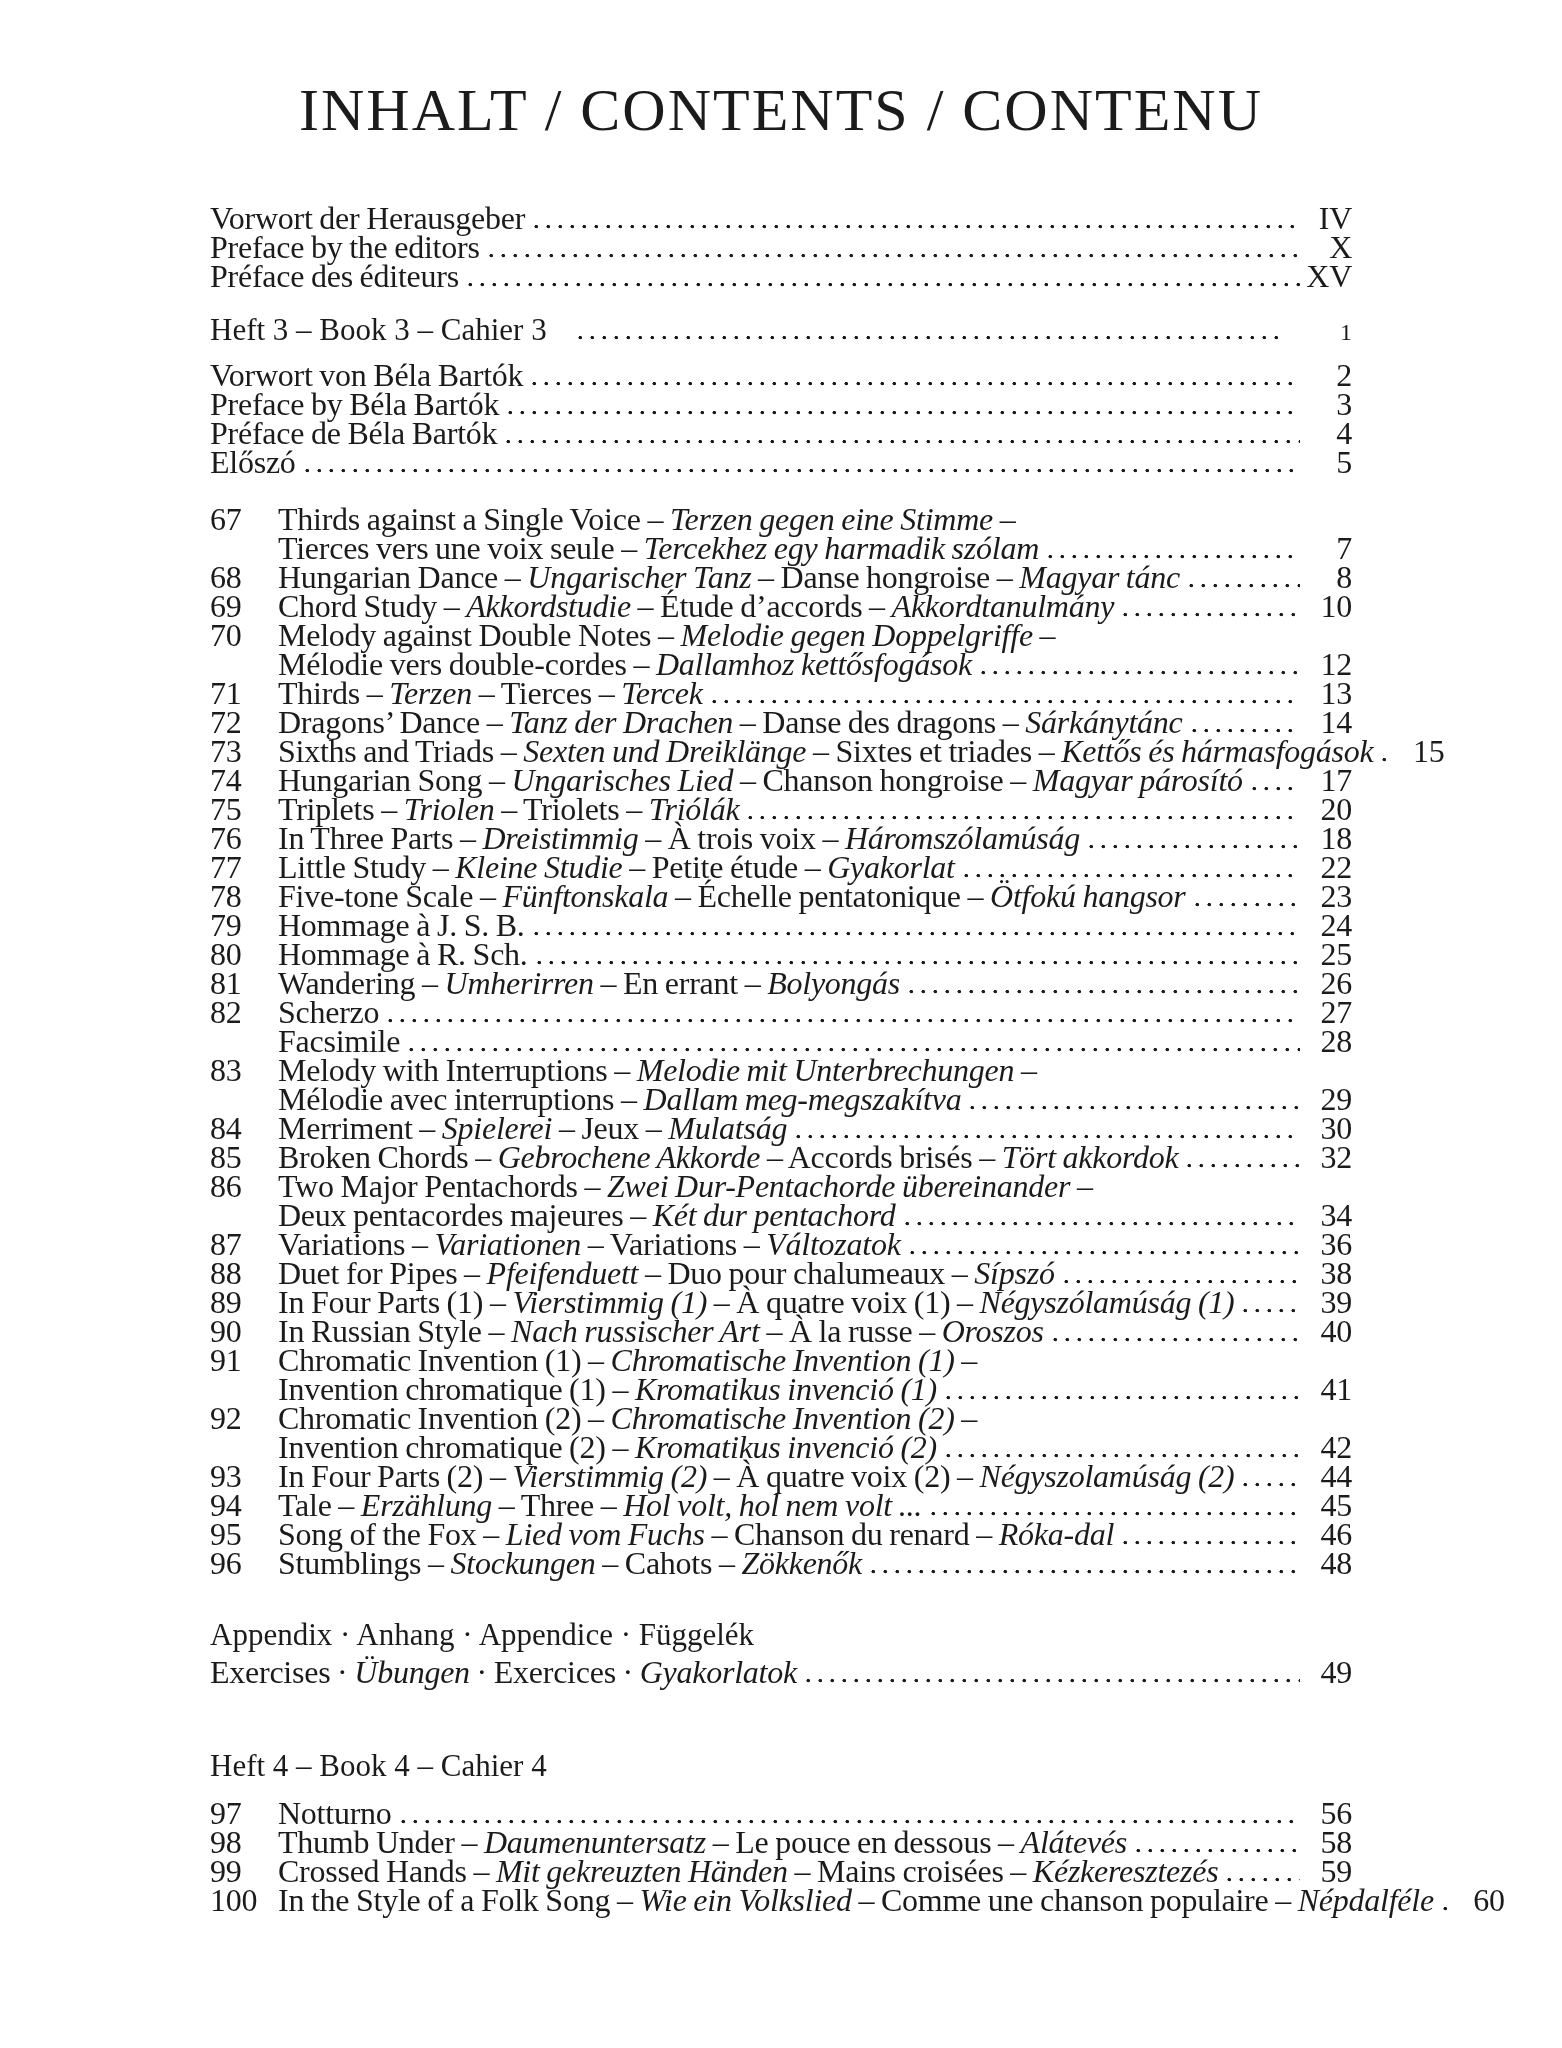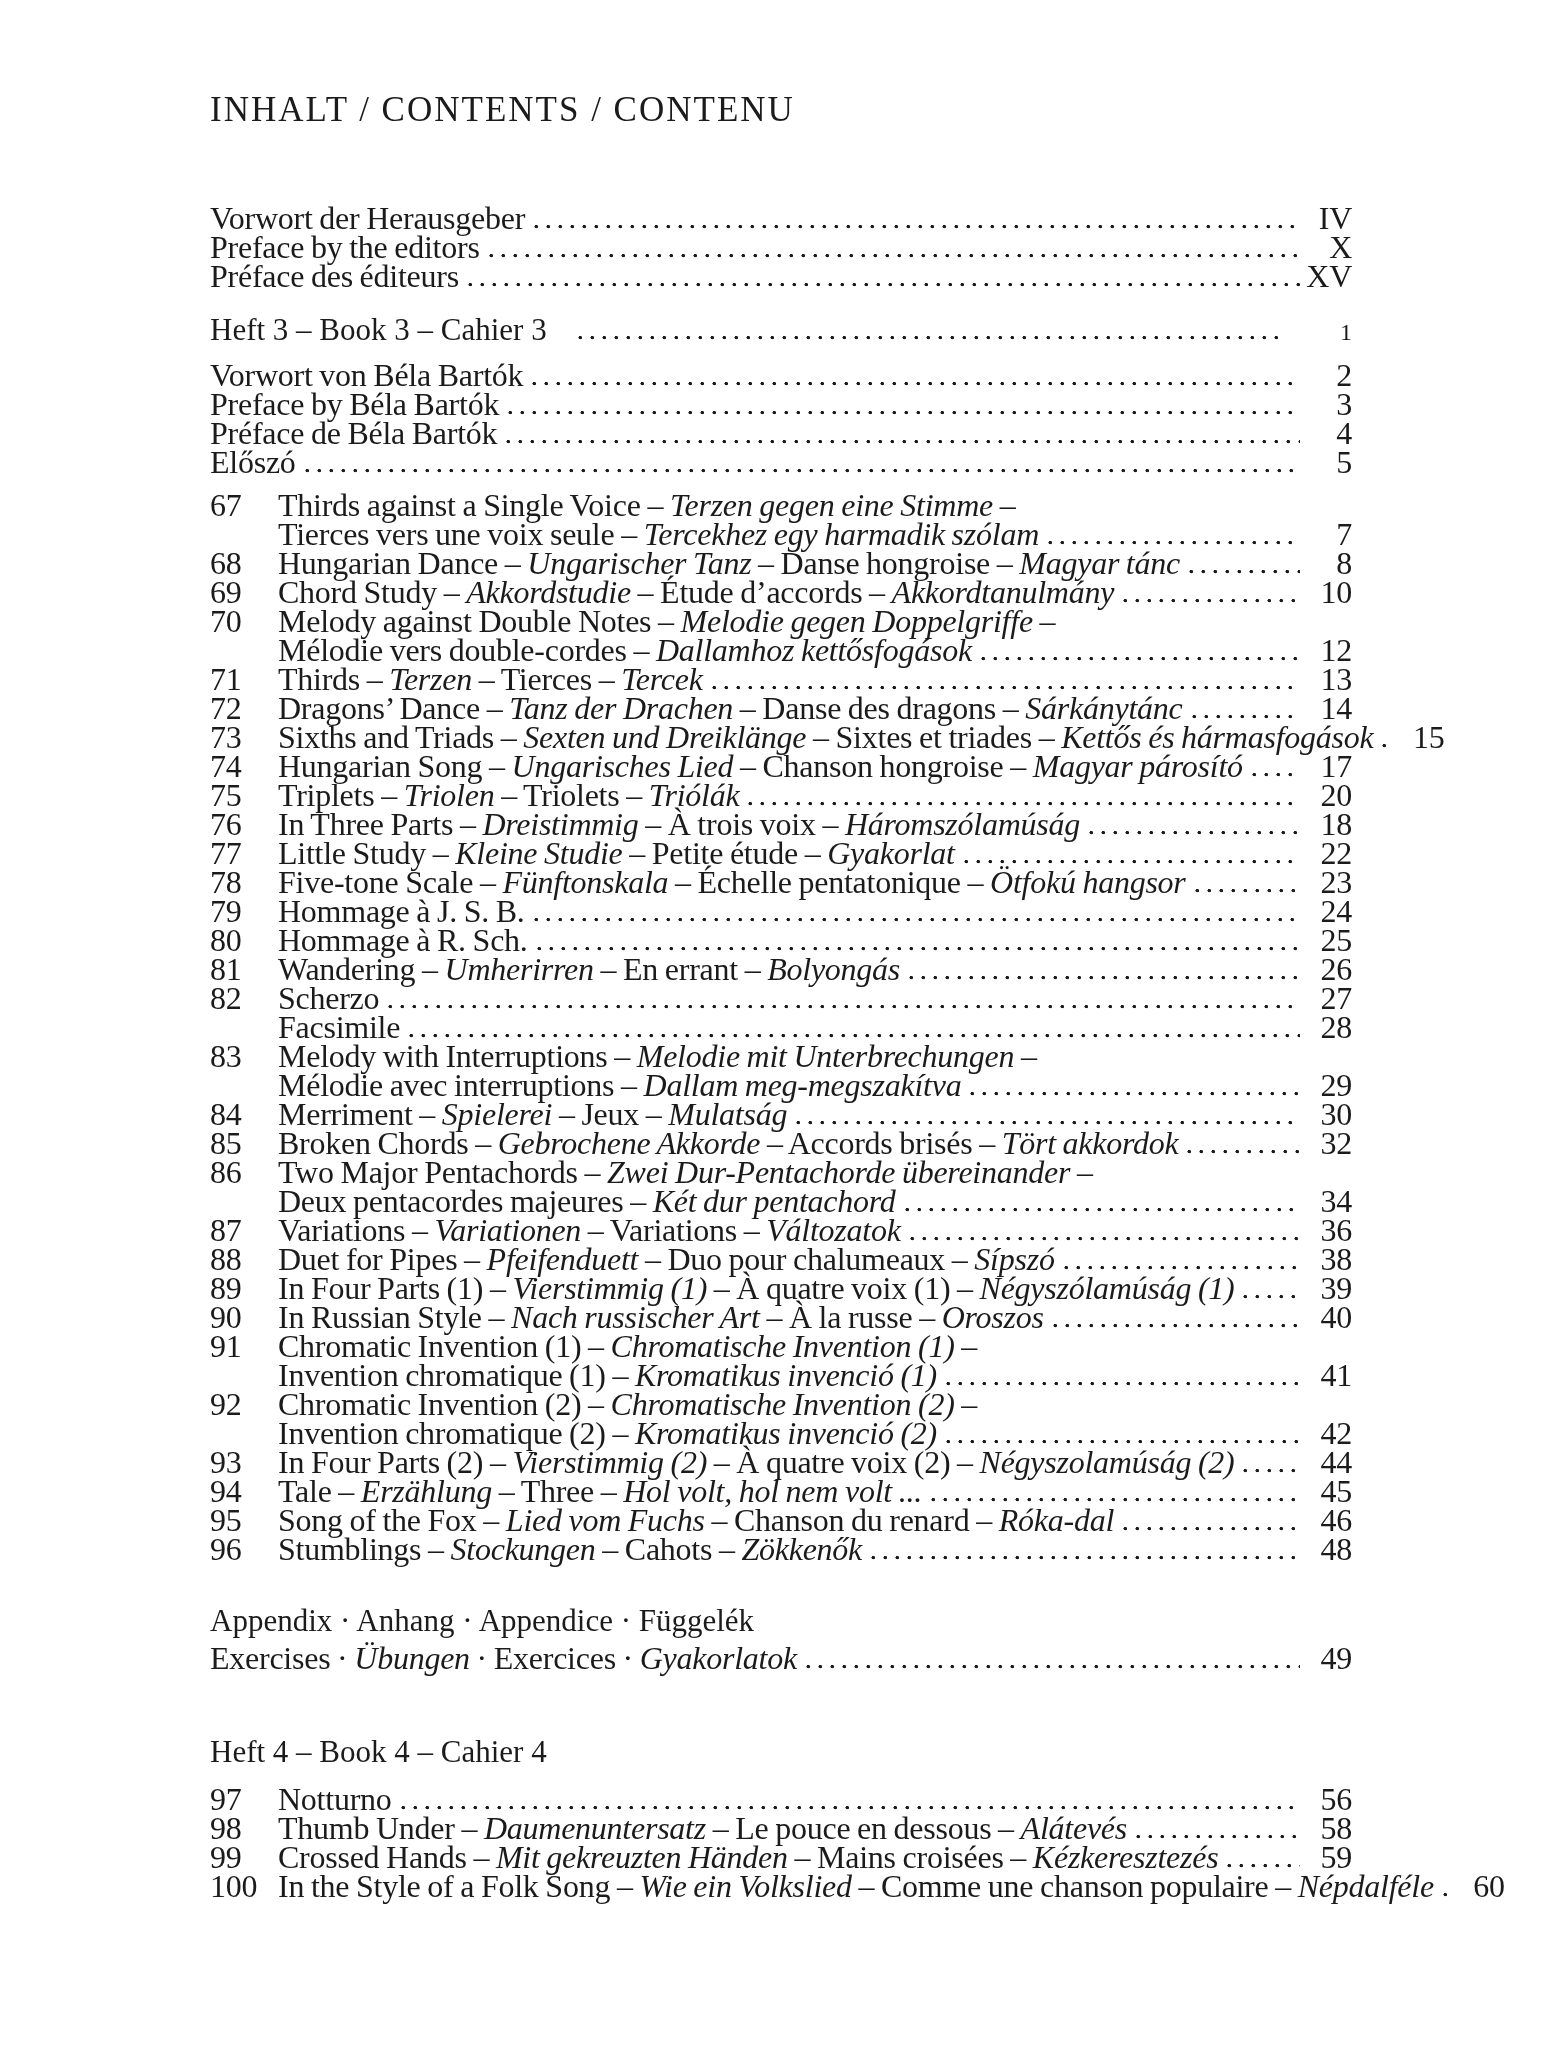--- a/index.html
+++ b/index.html
@@ -6,23 +6,24 @@
   html, body { margin: 0; padding: 0; }
   body {
     width: 1562px; height: 2048px;
     background: #ffffff;
     color: #1b1b1b;
     font-family: "Liberation Serif", "DejaVu Serif", serif;
     overflow: hidden;
   }
   .page { padding: 84px 210px 0 210px; }
   h1.title {
-    font-size: 35px;
+    font-size: 60px;
     line-height: 52px;
     font-weight: normal;
+    text-align: center;
     letter-spacing: 2px;
     margin: 0 0 68px 0;
     white-space: nowrap;
   }
   .row {
     display: flex;
     align-items: baseline;
     font-size: 32px;
     line-height: 29px;
     letter-spacing: -0.25px;
@@ -91,21 +92,21 @@
       <div class="row">
         <span class="txt"><span>Préface de Béla Bartók</span></span>
         <span class="leader"></span>
         <span class="pg">4</span>
       </div>
       <div class="row">
         <span class="txt"><span>Előszó</span></span>
         <span class="leader"></span>
         <span class="pg">5</span>
       </div>
-      <div class="row" style="margin-top: 14px;">
+      <div class="row" style="margin-top: 28px;">
         <span class="num">67</span>
         <span class="txt"><span>Thirds against a Single Voice – </span><i>Terzen gegen eine Stimme</i><span> –</span></span>
       </div>
       <div class="row">
         <span class="num"></span>
         <span class="txt"><span>Tierces vers une voix seule – </span><i>Tercekhez egy harmadik szólam</i></span>
         <span class="leader"></span>
         <span class="pg">7</span>
       </div>
       <div class="row">

